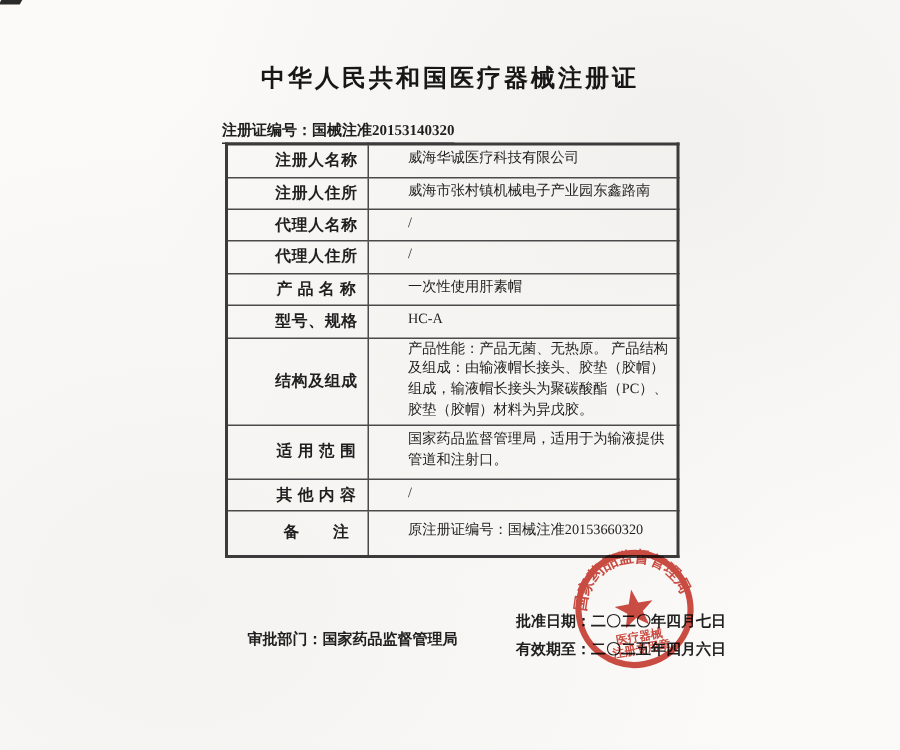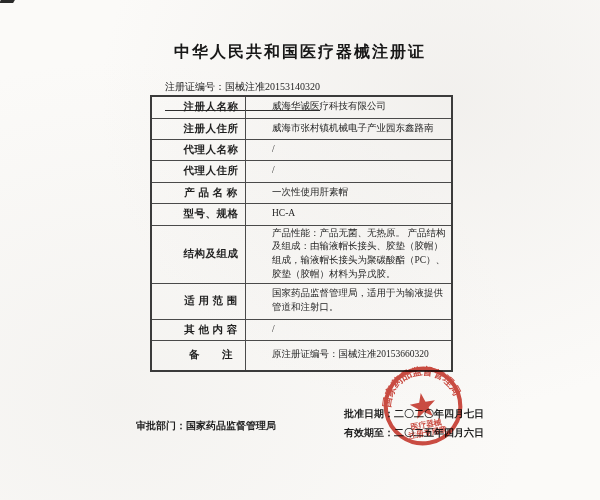--- a/index.html
+++ b/index.html
@@ -28,26 +28,26 @@
     left: 0;
     width: 600px;
     text-align: center;
     font-size: 16px;
     font-weight: bold;
     letter-spacing: 2px;
     color: #171717;
   }
   .reg-line {
     position: absolute;
-    left: 165px;
+    left: 148px;
     top: 80px;
     font-size: 10px;
-    font-weight: normal;
+    font-weight: bold;
     border-bottom: 1px solid #2e2e2e;
-    padding-bottom: 16px;
+    padding-bottom: 1px;
     white-space: nowrap;
   }
   table.cert-table {
     position: absolute;
     left: 150px;
     top: 95px;
     width: 303px;
     border-collapse: collapse;
     table-layout: fixed;
     border: 2px solid #3b3b3b;
@@ -66,21 +66,21 @@
     letter-spacing: 0.5px;
     white-space: nowrap;
   }
   td.val {
     padding: 1px 4px 1px 7px;
     font-size: 9.5px;
     line-height: 1.45;
   }
   .footer-left {
     position: absolute;
-    left: 136px;
+    left: 165px;
     top: 419px;
     font-size: 10px;
     font-weight: 600;
     white-space: nowrap;
   }
   .footer-date1 {
     position: absolute;
     left: 344px;
     top: 407px;
     font-size: 10px;

